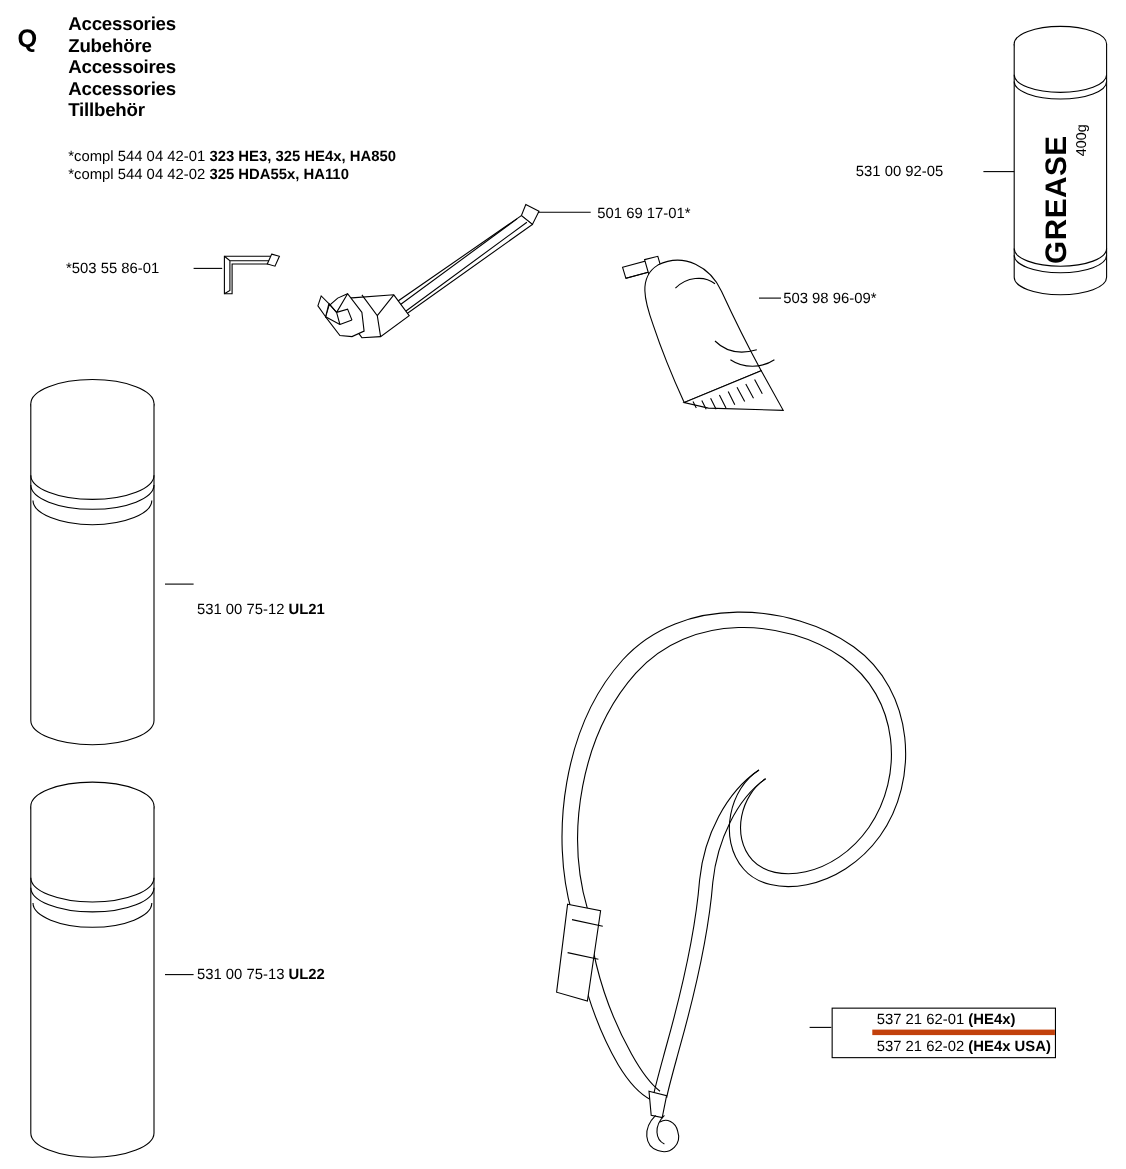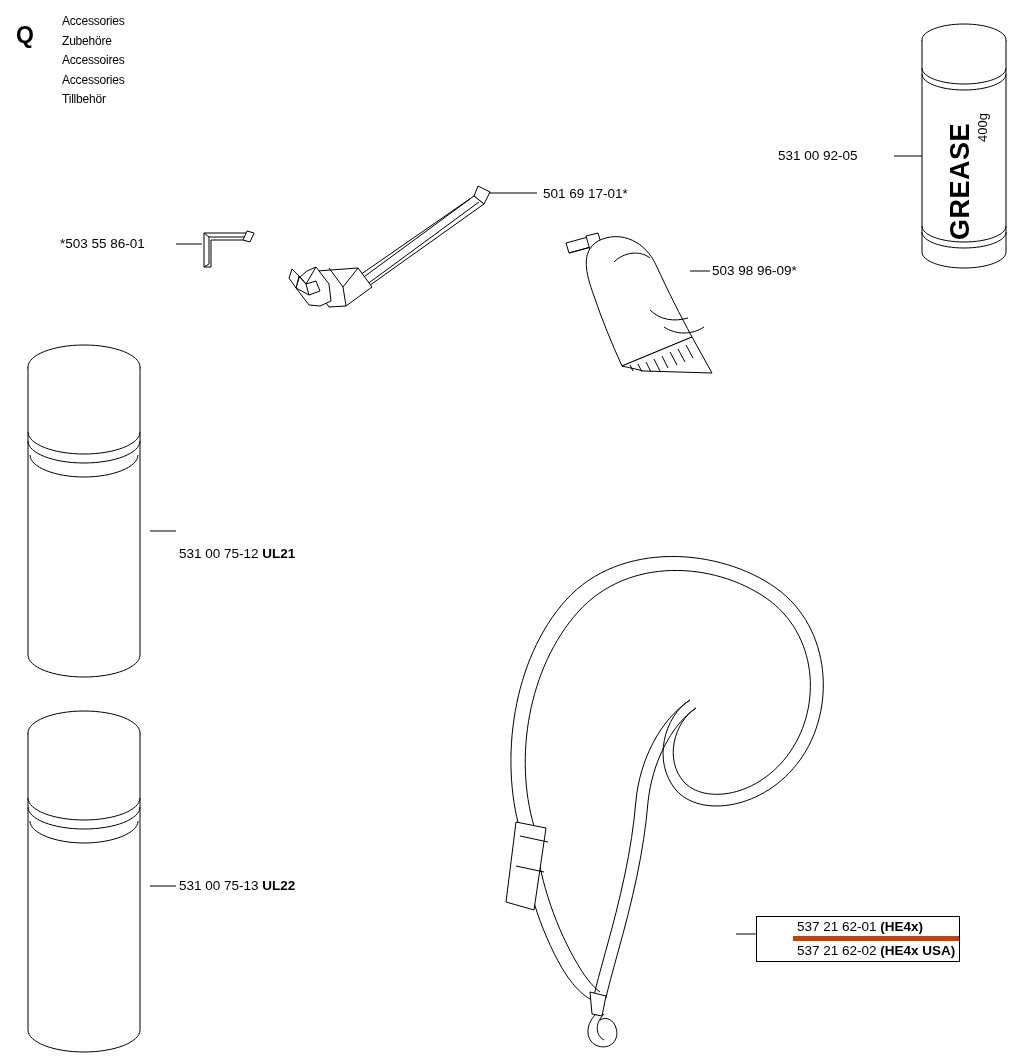--- a/index.html
+++ b/index.html
@@ -16,21 +16,21 @@
   
   .section-letter {
     position:absolute; left:16px; top:22px;
     font-size:23px; font-weight:bold; letter-spacing:0;
   }
   .titles {
     position:absolute; left:62px; top:12px;
     line-height:19.5px;
   }
   .titles div {
-    font-size:12px; font-weight:normal; letter-spacing:-0.2px;
+    font-size:17px; font-weight:bold; letter-spacing:-0.2px;
   }
   .compl {
     position:absolute; left:62px; top:133px;
     line-height:17px;
   }
   .compl div { font-size:13.5px; white-space:nowrap; }
   .compl b { font-weight:bold; }
 
   
   .lbl {
@@ -77,20 +77,26 @@
 
   <div class="titles">
     <div>Accessories</div>
     <div>Zubehöre</div>
     <div>Accessoires</div>
     <div>Accessories</div>
     <div>Tillbehör</div>
   </div>
 
   <div class="compl">
+    <div>
+      <span>*compl 544 04 42-01 </span><b>323 HE3, 325 HE4x, HA850</b>
+    </div>
+    <div>
+      <span>*compl 544 04 42-02 </span><b>325 HDA55x, HA110</b>
+    </div>
   </div>
 
   <svg width="1024" height="1063" viewBox="0 0 1024 1063">
 
     <g>
       <path class="fillw-thin" d="M204 233 l46 0 l0 7 l-39 0 l0 27 l-7 0 z"></path>
       <path class="ln-thin" d="M204 233 l5 4 l41 0 M209 237 l0 27 l-5 3"></path>
       <path class="ln-thin" d="M250 233 l0 7"></path>
       <path class="fillw-thin" d="M247 231 l7 2 l-4 9 l-7 -2 z"></path>
     </g>

